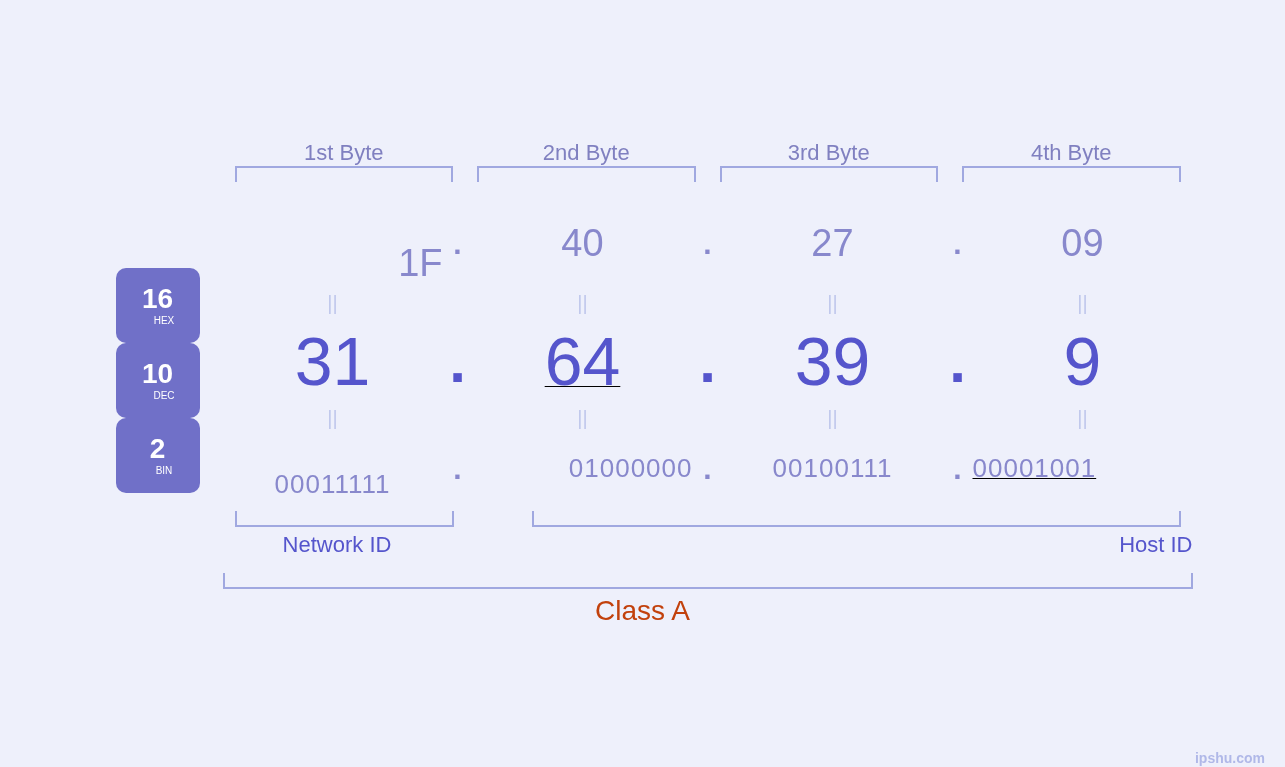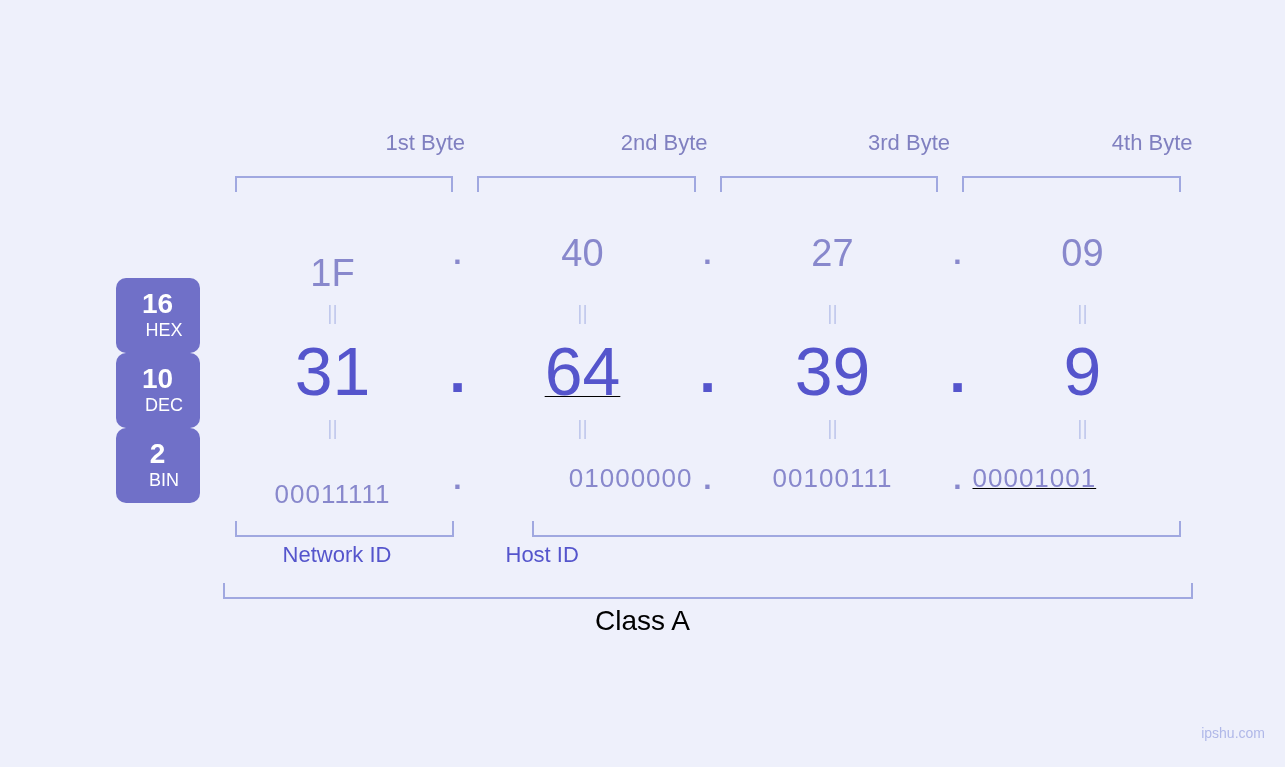--- a/index.html
+++ b/index.html
@@ -19,25 +19,25 @@
     .container {
       width: 1100px;
       display: flex;
       flex-direction: column;
       align-items: center;
       gap: 0;
     }
 
     .byte-header {
       flex: 1;
-      text-align: right;
+      text-align: center;
       color: #8080c0;
       font-size: 22px;
       font-weight: 400;
-      padding-bottom: 20px;
+      padding-bottom: 0;
     }
 
     
     .badges-col {
       width: 130px;
       display: flex;
       flex-direction: column;
       align-items: center;
       justify-content: space-around;
       padding: 10px 0;
@@ -55,21 +55,21 @@
       color: white;
     }
 
     .badge-num {
       font-size: 28px;
       font-weight: 700;
       line-height: 1;
     }
 
     .badge-label {
-      font-size: 18px;
+      font-size: 10px;
       font-weight: 400;
       margin-top: 2px;
       margin-left: 13px;
     }
 
     .value-cell {
       flex: 1;
       text-align: center;
     }
 
@@ -110,24 +110,25 @@
       color: #8888cc;
     }
 
     .equals-spacer {
       width: 30px;
     }
 
     
     .watermark {
       position: absolute;
-      bottom: 26px;
+      bottom: 1px;
       right: 20px;
       color: #b0b8e8;
       font-size: 14px;
+      font-weight: bold;
     }
 
     
     .spacer-dot {
       width: 30px;
     }
 
   </style>
 </head>
 <body>
@@ -161,21 +162,21 @@
       </div>
       <div class="badge">
         <span class="badge-num">2</span>
         <span class="badge-label">BIN</span>
       </div>
     </div>
 
     <div style="flex:1; display:flex; flex-direction:column; gap:0;">
 
       <div style="display:flex; align-items:center; justify-content:center; padding: 5px 0;">
-        <div class="value-cell" style="flex:1; text-align:center;margin-top:40px;">
+        <div class="value-cell" style="flex:1; text-align:right;margin-top:40px;">
           <span class="value-hex">1F</span>
         </div>
         <div class="dot dot-hex spacer-dot">.</div>
         <div class="value-cell" style="flex:1; text-align:center;">
           <span class="value-hex">40</span>
         </div>
         <div class="dot dot-hex spacer-dot">.</div>
         <div class="value-cell" style="flex:1; text-align:center;">
           <span class="value-hex">27</span>
         </div>
@@ -246,25 +247,25 @@
         <div style="flex:1; margin:0 12px; height:16px; border-bottom:2px solid #a0a8e0; border-left:2px solid #a0a8e0; border-right:2px solid #a0a8e0;"></div>
 
         <div style="width:54px;"></div>
 
         <div style="flex:3; margin:0 12px; height:16px; border-bottom:2px solid #a0a8e0; border-left:2px solid #a0a8e0; border-right:2px solid #a0a8e0;"></div>
       </div>
 
       <div style="display:flex; width:100%; padding: 5px 0;">
         <div style="flex:1; text-align:center; color:#5555cc; font-size:22px; font-weight:500;">Network ID</div>
         <div style="width:54px;"></div>
-        <div style="flex:3; text-align:left; color:#5555cc; font-size:22px; font-weight:500;">Host ID</div>
+        <div style="flex:3; text-align:right; color:#5555cc; font-size:22px; font-weight:500;">Host ID</div>
       </div>
 
     </div>
   </div>
 
   <div style="width:calc(100% - 130px); margin-left:130px; height:16px; margin-top:10px; border-bottom:2px solid #a0a8e0; border-left:2px solid #a0a8e0; border-right:2px solid #a0a8e0;"></div>
 
-  <div style="width:100%; text-align:center; color:#000000; font-size:28px; font-weight:500; margin-top:6px;">Class A</div>
+  <div style="width:100%; text-align:center; color:#c2410c; font-size:28px; font-weight:500; margin-top:6px;">Class A</div>
 
 </div>
 
 <div class="watermark">ipshu.com</div>
 
 </body></html>

